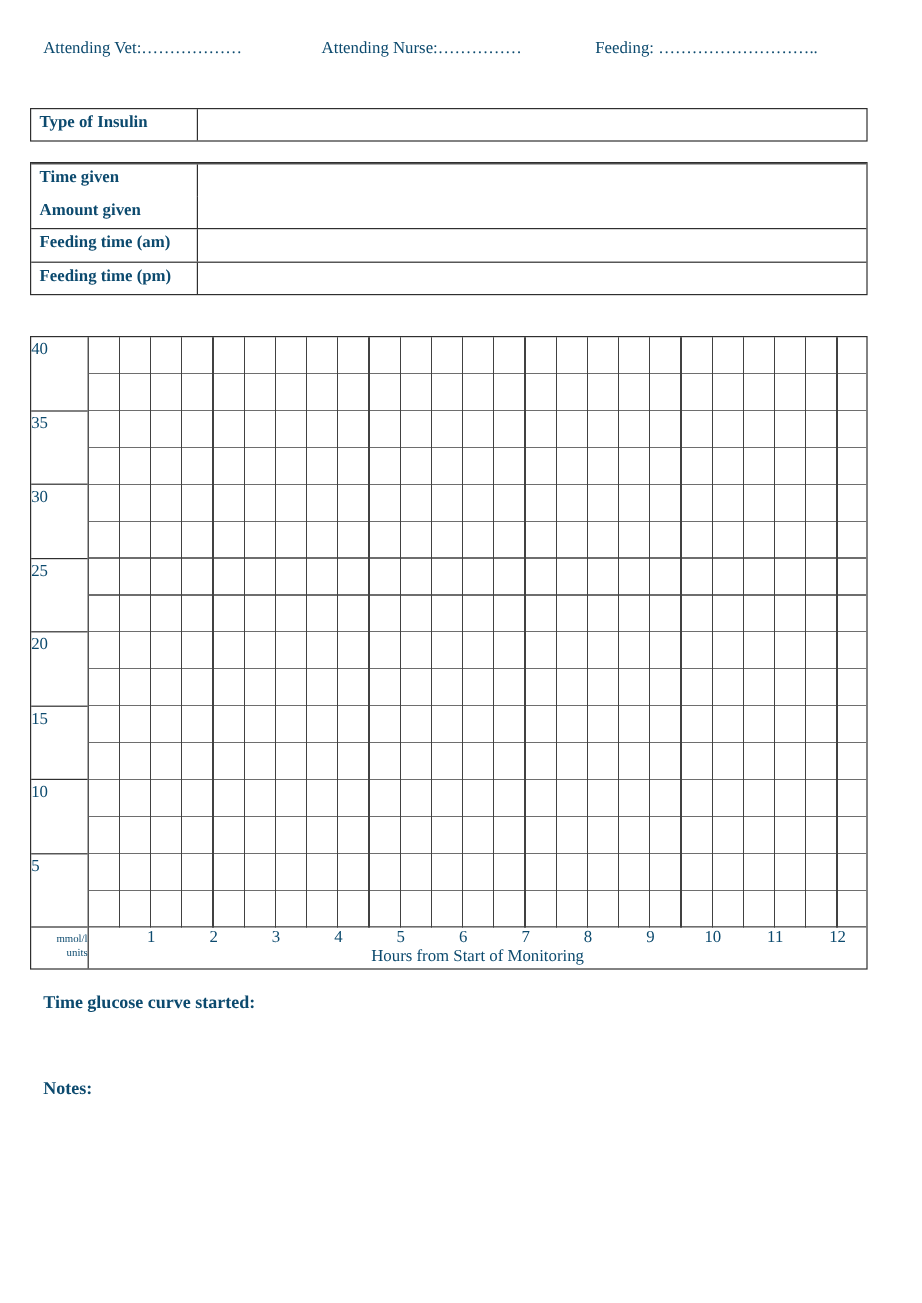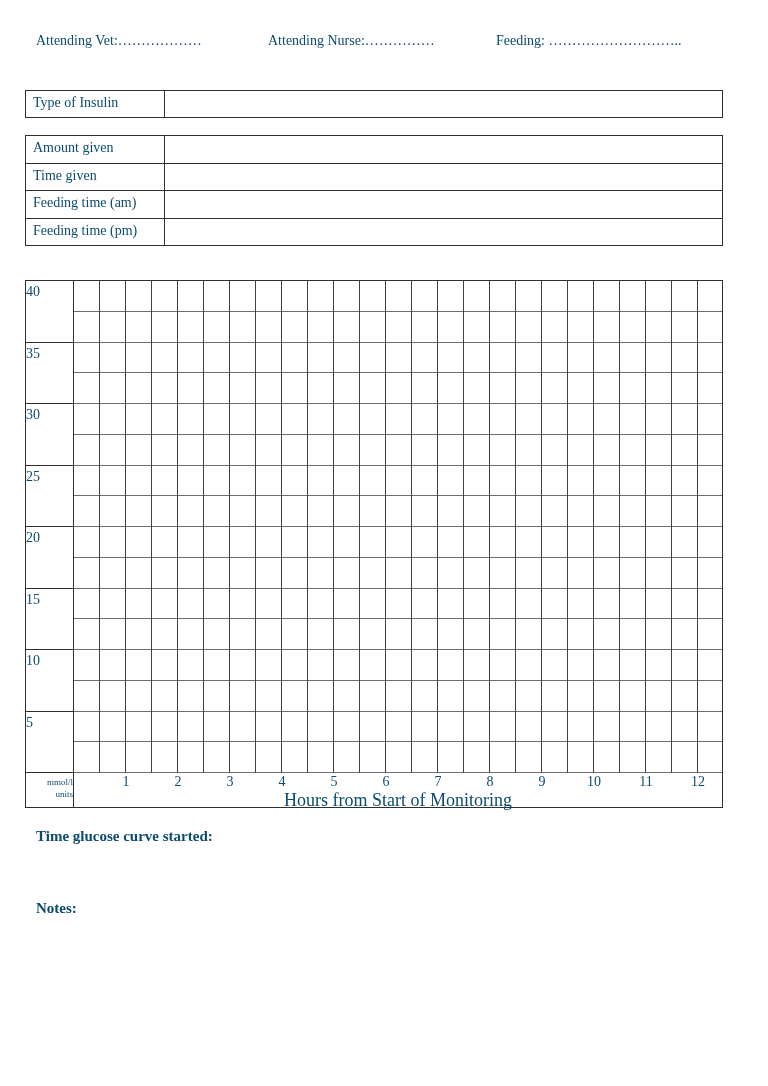--- a/index.html
+++ b/index.html
@@ -18,21 +18,21 @@
   .form-table {
     position:absolute; left:25px; width:698px; box-sizing:border-box;
     border:1px solid #2f2f2f; display:flex; flex-direction:column;
   }
   #insulin-table { top:90px;  height:28px; }
   #dosing-table  { top:135px; height:111px; }
   .form-row { display:flex; flex:1; border-top:1px solid #2f2f2f; }
   .form-row.first { border-top:none; }
   .label-cell {
     width:139px; box-sizing:border-box; border-right:1px solid #2f2f2f;
-    font-weight:normal; font-size:14px; padding:4px 4px 0 7px; white-space:nowrap;
+    font-weight:bold; font-size:14px; padding:4px 4px 0 7px; white-space:nowrap;
   }
   .value-cell { flex:1; }
 
   
   #chart {
     position:absolute; left:25px; top:280px; width:698px; height:528px;
     box-sizing:border-box; border:1px solid #2f2f2f; display:flex;
   }
   .y-col {
     width:48px; box-sizing:border-box; border-right:1px solid #2f2f2f;
@@ -45,21 +45,21 @@
   .unit-cell { flex:1; font-size:9px; line-height:1.35; text-align:right; padding-top:3px; }
   .plot { flex:1; display:flex; flex-direction:column; }
   .grid {
     height:492px;
     background-image:
       repeating-linear-gradient(to right,  transparent 0, transparent 25px,   #414141 25px,   #414141 26px),
       repeating-linear-gradient(to bottom, transparent 0, transparent 29.75px,#6e6e6e 29.75px,#6e6e6e 30.75px);
   }
   .x-axis { position:relative; flex:1; font-size:14px; }
   .x-tick { position:absolute; top:1px; transform:translateX(-50%); }
-  .x-title { position:absolute; top:17px; left:0; width:100%; text-align:center; font-size:18px; }
+  .x-title { position:absolute; top:17px; left:0; width:100%; text-align:center; font-size:14px; }
 
   
   .footer-label {
     position:absolute; left:36px; font-size:15px; font-weight:bold;
   }
   #time-started { top:828px; }
   #notes        { top:900px; }
 </style>
 </head>
 <body>
@@ -71,26 +71,26 @@
   <span class="header-item" id="hdr-weight">Feeding: ………………………..</span>
 
   <div class="form-table" id="insulin-table">
     <div class="form-row first">
       <div class="label-cell">Type of Insulin</div>
       <div class="value-cell"></div>
     </div>
   </div>
 
   <div class="form-table" id="dosing-table">
+    <div class="form-row">
+      <div class="label-cell">Time given</div>
+      <div class="value-cell"></div>
+    </div>
     <div class="form-row first">
       <div class="label-cell">Amount given</div>
-      <div class="value-cell"></div>
-    </div>
-    <div class="form-row">
-      <div class="label-cell">Time given</div>
       <div class="value-cell"></div>
     </div>
     <div class="form-row">
       <div class="label-cell">Feeding time (am)</div>
       <div class="value-cell"></div>
     </div>
     <div class="form-row">
       <div class="label-cell">Feeding time (pm)</div>
       <div class="value-cell"></div>
     </div>

